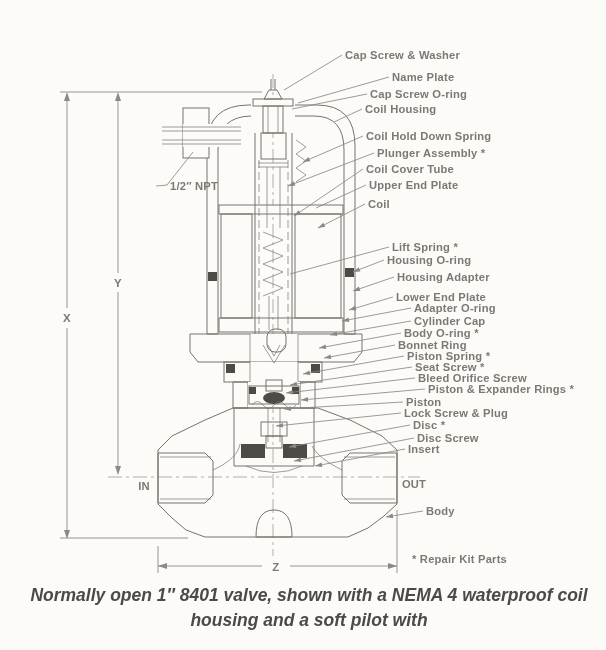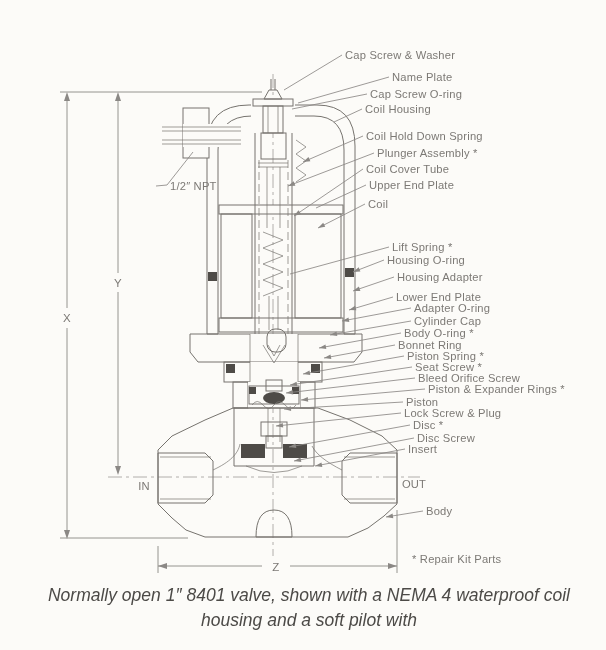--- a/index.html
+++ b/index.html
@@ -1,19 +1,20 @@
 <!DOCTYPE html>
 <html><head>
 <meta charset="utf-8">
 <style>
   html,body{margin:0;padding:0;}
   .page{
     position:relative;width:606px;height:650px;
     background:#fcfbf8;overflow:hidden;
     font-family:"Liberation Sans", sans-serif;
+    font-weight:bold;
   }
   svg{position:absolute;top:0;left:0;}
   text.callout{
     font-family:"Liberation Sans", sans-serif;
     font-size:11.2px;letter-spacing:.2px;fill:#7c7975;
   }
   text.dimlabel{
     font-family:"Liberation Sans", sans-serif;
     font-size:11.5px;letter-spacing:.5px;fill:#7c7975;
   }

